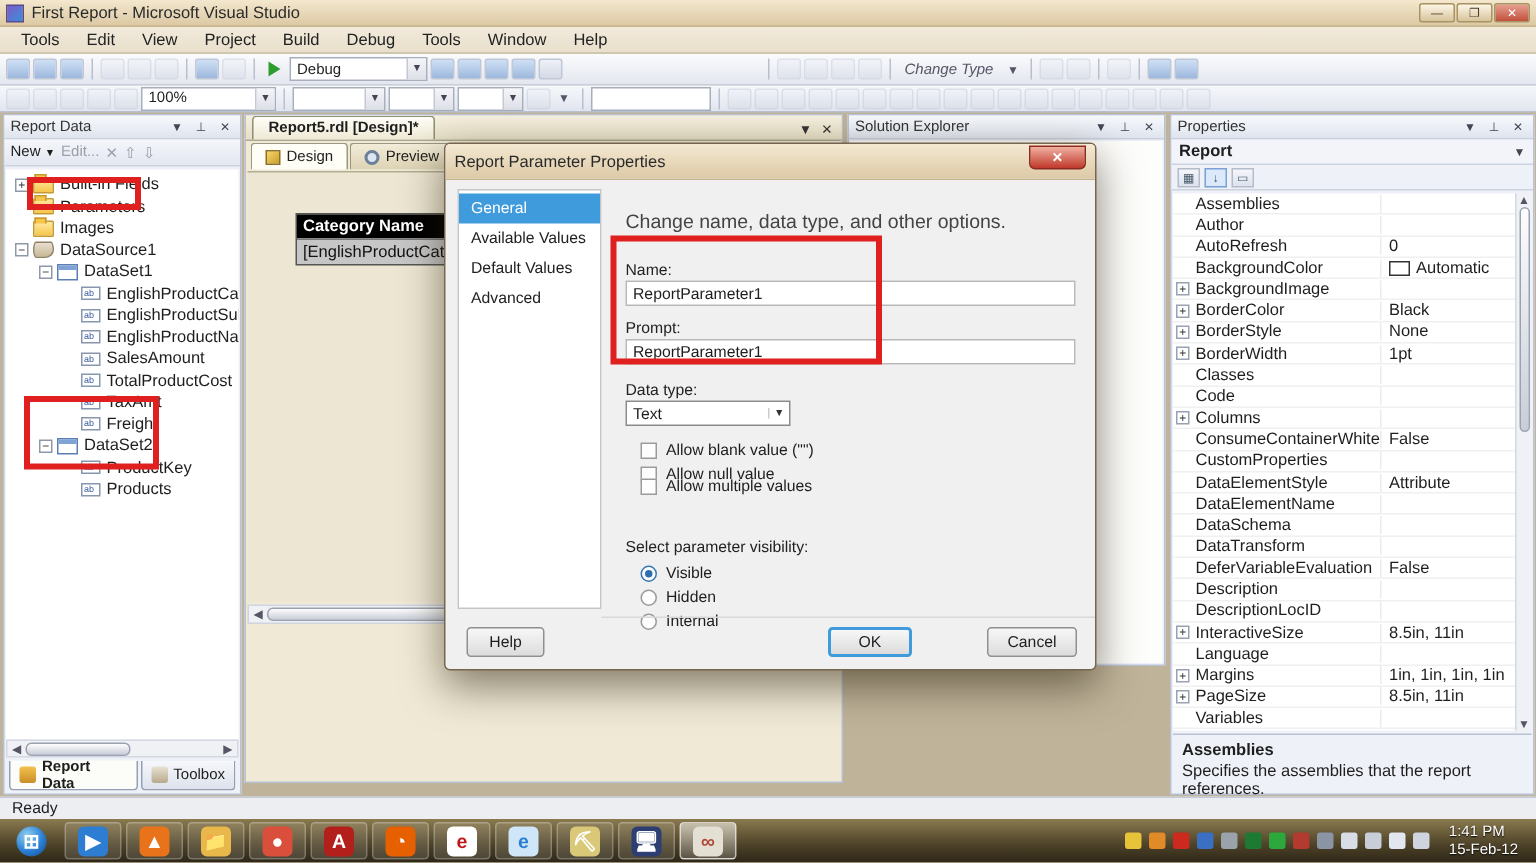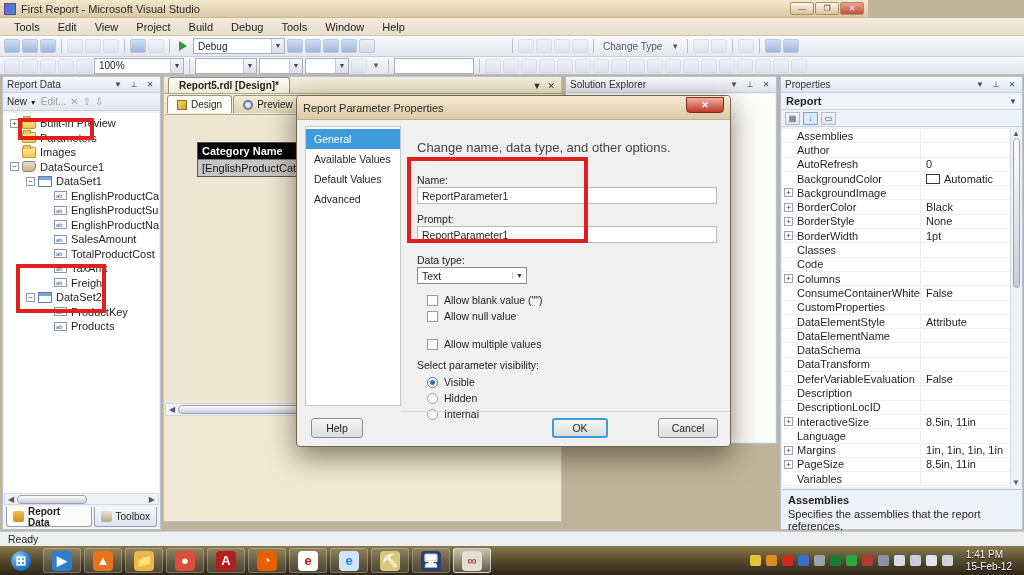--- a/index.html
+++ b/index.html
@@ -1,41 +1,41 @@
 <!DOCTYPE html>
 <html><head>
 <meta charset="utf-8">
 <style>
   * { margin:0; padding:0; box-sizing:border-box; }
   html,body { width:1024px; height:575px; overflow:hidden; }
   body { font-family:"Liberation Sans", sans-serif; font-size:11px; color:#1e1e1e; position:relative; background:#bfb49a; }
   .abs { position:absolute; }
 
   
-  .titlebar { left:0; top:0; width:868px; height:18px; background:linear-gradient(#f3e7cd,#dcc9a4); display:flex; align-items:center; padding:0 4px; border-bottom:1px solid #c9b78f; }
+  .titlebar { left:0; top:0; width:1024px; height:18px; background:linear-gradient(#f3e7cd,#dcc9a4); display:flex; align-items:center; padding:0 4px; border-bottom:1px solid #c9b78f; }
   .titlebar .appicon { width:12px; height:12px; background:linear-gradient(135deg,#7b5cc6,#3b8ede); border:1px solid #5a4a8a; margin-right:5px; }
   .title-text { font-size:11px; color:#2a2a2a; }
   .winbtns { margin-left:auto; display:flex; gap:1px; }
   .winbtn { width:24px; height:13px; background:linear-gradient(#fdf6e7,#d8c49c); border:1px solid #a89465; border-radius:2px; font-size:8px; line-height:11px; text-align:center; color:#4a3d26; }
   .winbtn.close { background:linear-gradient(#e8a092,#c2503c); color:#fff; }
 
   .menubar { left:0; top:18px; width:1024px; height:18px; background:linear-gradient(#f2eadb,#e8dfcc); display:flex; align-items:center; padding-left:6px; gap:2px; border-bottom:1px solid #d0c6ad; }
   .menu-item { padding:2px 8px; color:#222; }
 
   .toolbar1 { left:0; top:36px; width:1024px; height:21px; background:linear-gradient(#fafbfd,#e4e7ef); border-bottom:1px solid #c8cedc; display:flex; align-items:center; padding-left:4px; gap:2px; }
   .toolbar2 { left:0; top:57px; width:1024px; height:18px; background:linear-gradient(#f6f8fb,#e1e5ee); border-bottom:1px solid #b9c0d0; display:flex; align-items:center; padding-left:4px; gap:2px; }
   .tbico { width:16px; height:14px; border-radius:2px; background:linear-gradient(#eef1f7,#d4d9e6); border:1px solid #c0c7d6; position:relative; }
   .tbico.colored { background:linear-gradient(#cfe0f5,#9db8dd); }
   .tbico.play { background:none; border:none; }
   .tbico.play:before { content:""; position:absolute; left:4px; top:2px; border-left:8px solid #2d9e2d; border-top:5px solid transparent; border-bottom:5px solid transparent; }
   .tbico.dim { opacity:.45; }
   .tbsep { width:1px; height:14px; background:#b9bfce; margin:0 3px; }
   .combo { height:16px; background:#fff; border:1px solid #a7aebc; display:flex; align-items:center; font-size:10px; padding-left:4px; position:relative; }
   .combo .arr { margin-left:auto; width:13px; height:100%; background:linear-gradient(#f4f5f8,#dde0e8); border-left:1px solid #c3c8d4; text-align:center; font-size:7px; line-height:14px; color:#445; }
-  .tblabel { font-size:10px; color:#556; padding:0 4px; }
+  .tblabel { font-size:10px; color:#556; padding:0 4px;font-style:italic; }
 
   
   .panel { background:#eef1f7; border:1px solid #b9c2d4; }
   .panel-head { height:16px; background:linear-gradient(#f7f9fc,#dfe4ee); border-bottom:1px solid #c8cfdd; display:flex; align-items:center; padding:0 4px; font-size:10px; color:#333; }
   .panel-head .ph-btns { margin-left:auto; display:flex; gap:4px; font-size:8px; color:#445; }
   .ph-btn { width:12px; text-align:center; }
 
   
   .rd-toolbar { height:18px; display:flex; align-items:center; gap:4px; padding:0 4px; background:linear-gradient(#f4f6fa,#e3e7f0); border-bottom:1px solid #ccd3e0; font-size:10px; }
   .rd-tool-dim { color:#9aa0ab; }
@@ -263,21 +263,21 @@
     <span class="rd-tool-dim">Edit...</span>
     <span class="rd-tool-dim">✕</span>
     <span class="rd-tool-dim">⇧</span>
     <span class="rd-tool-dim">⇩</span>
   </div>
   <div class="rd-tree">
 
       <div class="tree-row lvl0">
         <span class="twisty">+</span>
         <span class="ticon folder"></span>
-        <span class="tlabel">Built-in Preview</span>
+        <span class="tlabel">Built-in Fields</span>
       </div>
 
       <div class="tree-row lvl0">
         <span class="twisty"></span>
         <span class="ticon folder"></span>
         <span class="tlabel">Parameters</span>
       </div>
 
       <div class="tree-row lvl0">
         <span class="twisty"></span>
@@ -713,21 +713,21 @@
           <div class="chk-row" style="top: 168px;">
             <span class="chk"></span>
             <span>Allow blank value ("")</span>
           </div>
 
           <div class="chk-row" style="top: 184px;">
             <span class="chk"></span>
             <span>Allow null value</span>
           </div>
 
-          <div class="chk-row" style="top: 212px;">
+          <div class="chk-row" style="top: 192px;">
             <span class="chk"></span>
             <span>Allow multiple values</span>
           </div>
         </div>
       <div class="fld-label" style="top:233px">Select parameter visibility:</div>
       <div>
 
           <div class="rad-row" style="top: 250px;">
             <span class="rad sel"></span>
             <span>Visible</span>

